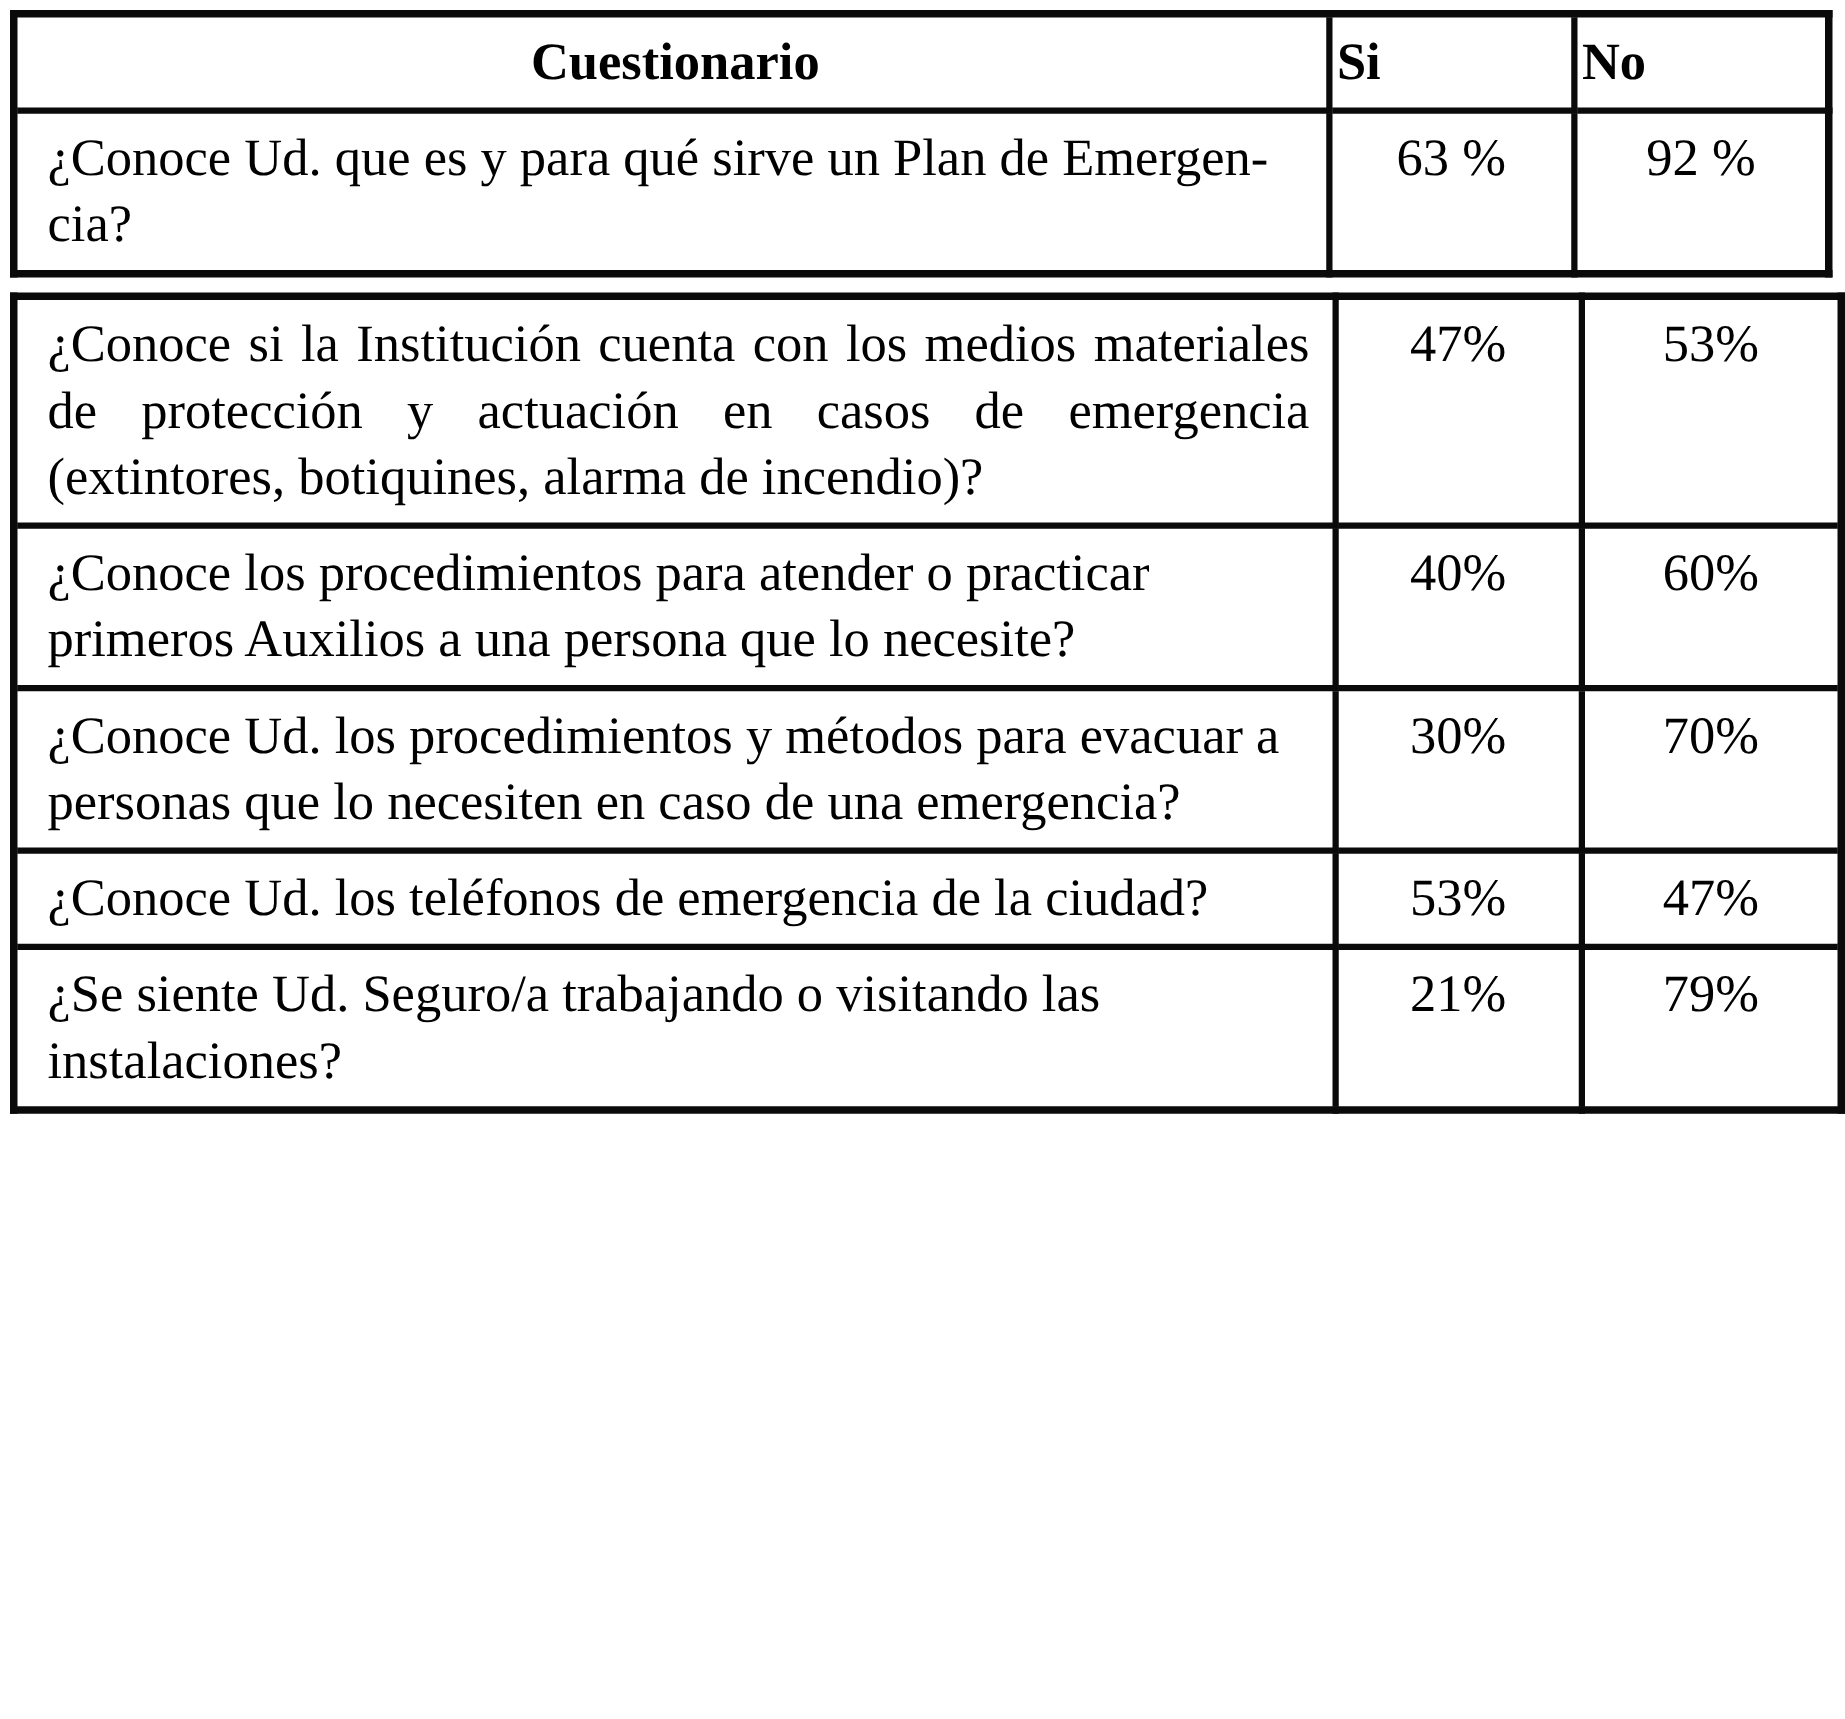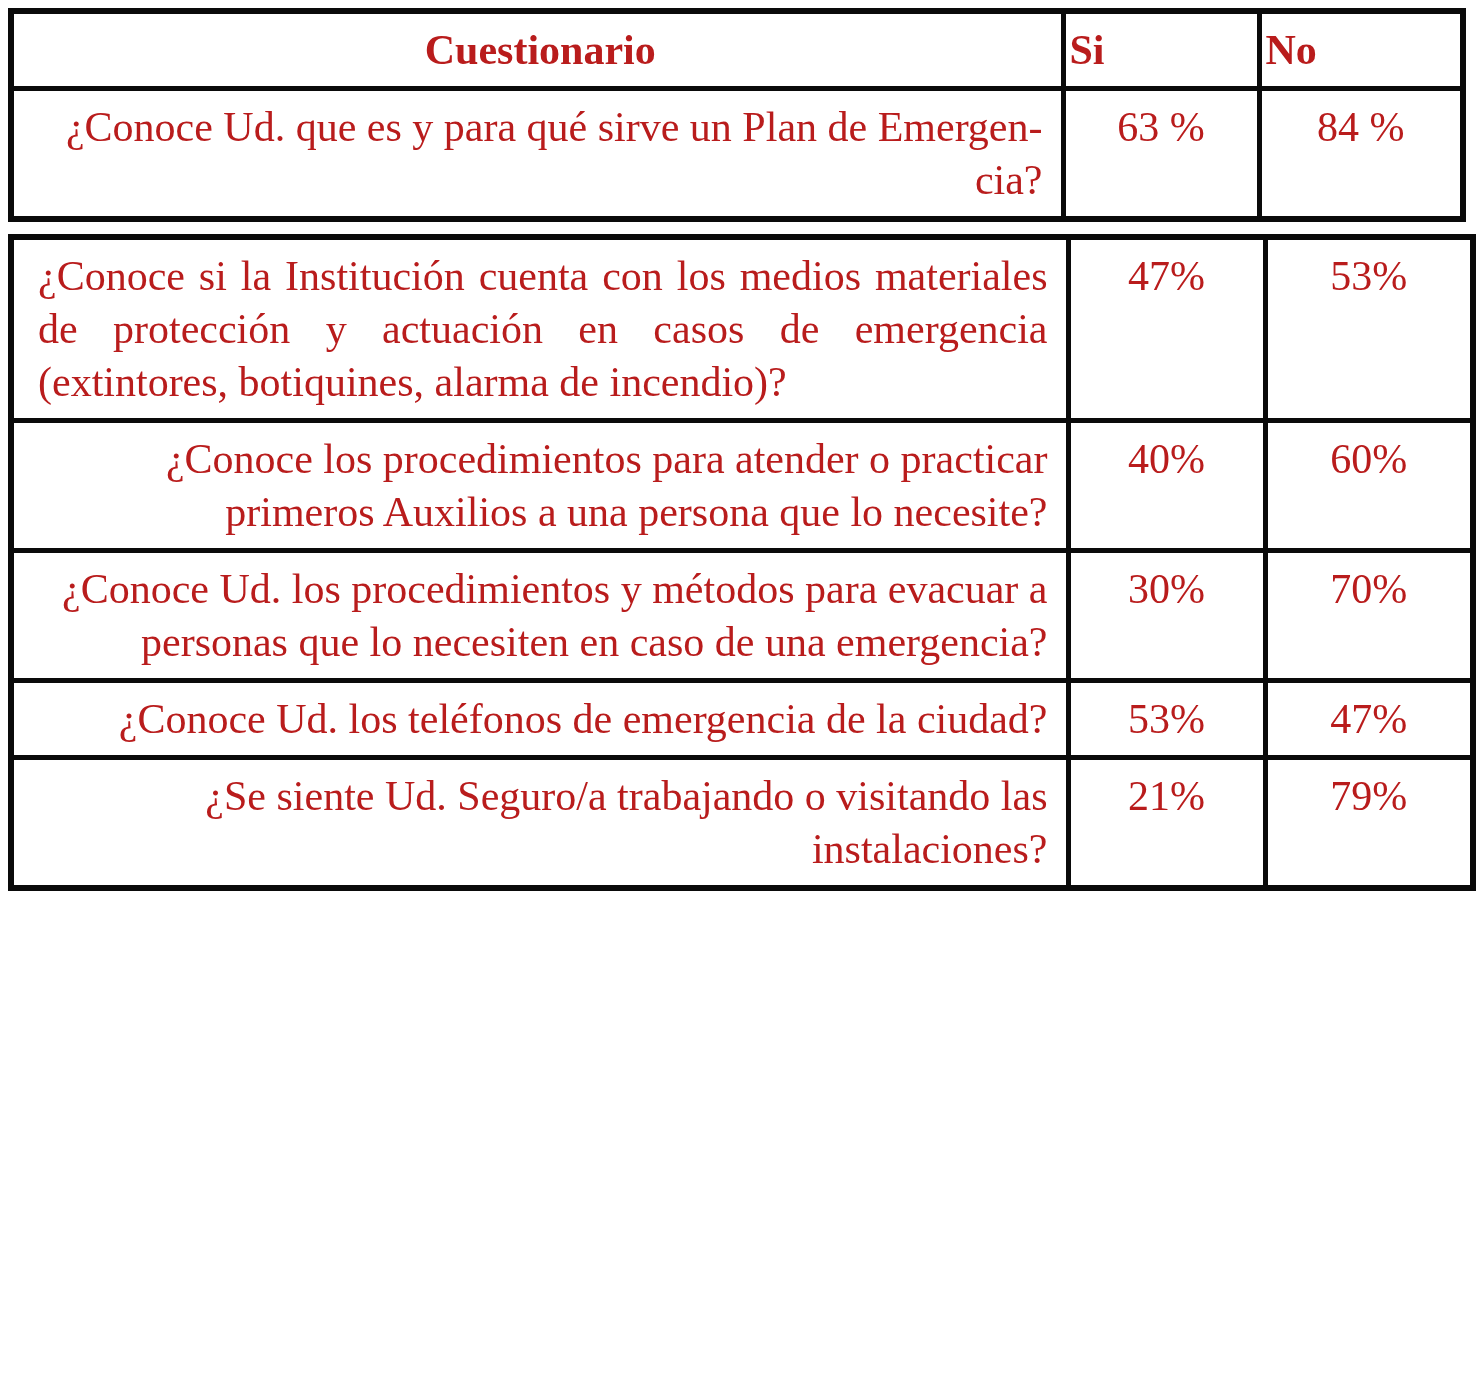--- a/index.html
+++ b/index.html
@@ -6,21 +6,21 @@
     margin: 0;
     padding: 0;
     background: #ffffff;
   }
   #page {
     position: relative;
     width: 1476px;
     height: 1119px;
     background: #ffffff;
     font-family: "Liberation Serif", "DejaVu Serif", serif;
-    color: #b91c1c;
+    color: #000000;
     box-sizing: border-box;
     padding: 8px 0 0 8px;
   }
   table.survey {
     border-collapse: collapse;
     table-layout: fixed;
     background: #ffffff;
   }
   table.survey,
   table.survey td,
@@ -44,21 +44,21 @@
     text-align: center;
     font-weight: 700;
     padding: 10px 18px 9px 24px;
   }
   th.pct-head {
     text-align: left;
     font-weight: 700;
     padding: 10px 4px 9px 4px;
   }
   td.q {
-    text-align: right;
+    text-align: left;
     padding: 10px 18px 9px 24px;
   }
   td.q.justify {
     text-align: justify;
   }
   td.pct {
     text-align: center;
     padding: 10px 4px 9px 4px;
   }
 </style>
@@ -77,21 +77,21 @@
       <tr>
         <th class="q-head">Cuestionario</th>
         <th class="pct-head">Si</th>
         <th class="pct-head">No</th>
       </tr>
     </thead>
     <tbody>
         <tr>
           <td class="q">¿Conoce Ud. que es y para qué sirve un Plan de Emergen-cia?</td>
           <td class="pct">63 %</td>
-          <td class="pct">84 %</td>
+          <td class="pct">92 %</td>
         </tr>
       </tbody>
   </table>
 
   <table id="table2" class="survey">
     <colgroup>
       <col style="width:1057px">
       <col style="width:197px">
       <col style="width:208px">
     </colgroup>

